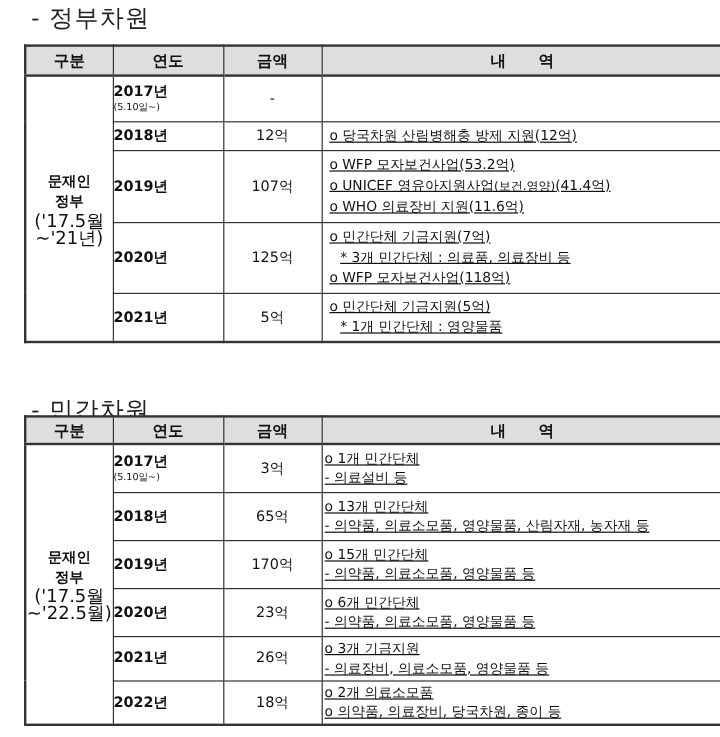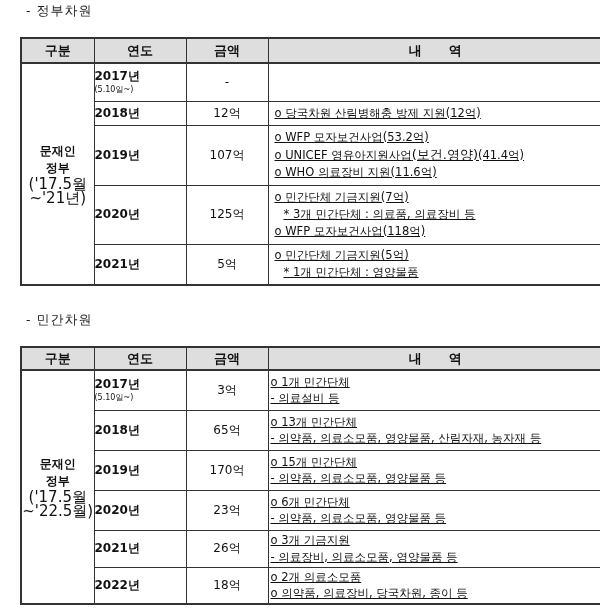--- a/index.html
+++ b/index.html
@@ -1,33 +1,33 @@
 <!DOCTYPE html>
 <html><head>
 <meta charset="utf-8">
 <style>
   html, body { margin: 0; padding: 0; background: #ffffff; }
   body { width: 600px; height: 614px; position: relative; overflow: hidden;
          font-family: "DejaVu Sans", "Liberation Sans", sans-serif; color: #111; }
-  .section-title { position: absolute; left: 26px; font-size: 13px;
+  .section-title { position: absolute; left: 26px; font-size: 20px;
                    font-family: "DejaVu Serif", "Liberation Serif", serif; color: #222; letter-spacing: 1px; }
   table { position: absolute; left: 8px; border-collapse: collapse; table-layout: fixed; }
   td, th { border: 1px solid #333; padding: 0; vertical-align: middle; }
   table { border: 2px solid #333; margin-left: 12px; }
   th { background: #dedede; font-weight: bold; font-size: 13px; text-align: center; border-bottom: 2px solid #333; }
   .c-gubun { text-align: center; font-size: 12px; font-weight: bold; line-height: 17px; }
   .c-gubun .sub { display: block; font-weight: normal; font-size: 15px; line-height: 14px; }
   .c-year { text-align: left; font-weight: bold; font-size: 12px; line-height: 15px; }
   .c-year .sub { display: block; font-weight: normal; font-size: 8px; line-height: 12px; }
   .c-amt { text-align: center; font-size: 12px; }
   .c-detail { font-size: 11.5px; line-height: 17px; padding-left: 6px; text-decoration: underline; }
   .t2 .c-detail { padding-left: 2px; line-height: 16.5px; }
   .line { display: block; white-space: nowrap; }
   .line.indent { padding-left: 9px; }
-  .small { font-size: 13px; }
+  .small { font-size: 10px; }
 </style>
 </head>
 <body>
 
 <div class="section-title" style="top:2px;">- 정부차원</div>
 
 <table style="top:37px; width:582px;">
   <colgroup>
       <col style="width:73px">
       <col style="width:92px">
@@ -83,21 +83,21 @@
     <td class="c-year">2021년</td>
     <td class="c-amt">5억</td>
     <td class="c-detail">
       <span class="line">o 민간단체 기금지원(5억)</span>
       <span class="line indent">* 1개 민간단체 : 영양물품</span>
     </td>
   </tr>
 </tbody>
   </table>
 
-<div class="section-title" style="top:311px;">- 민간차원</div>
+<div class="section-title" style="top:328px;">- 민간차원</div>
 
 <table class="t2" style="top:346px; width:582px;">
   <colgroup>
       <col style="width:73px">
       <col style="width:92px">
       <col style="width:82px">
       <col style="width:335px">
     </colgroup>
   <tbody>
       <tr style="height:23px">

